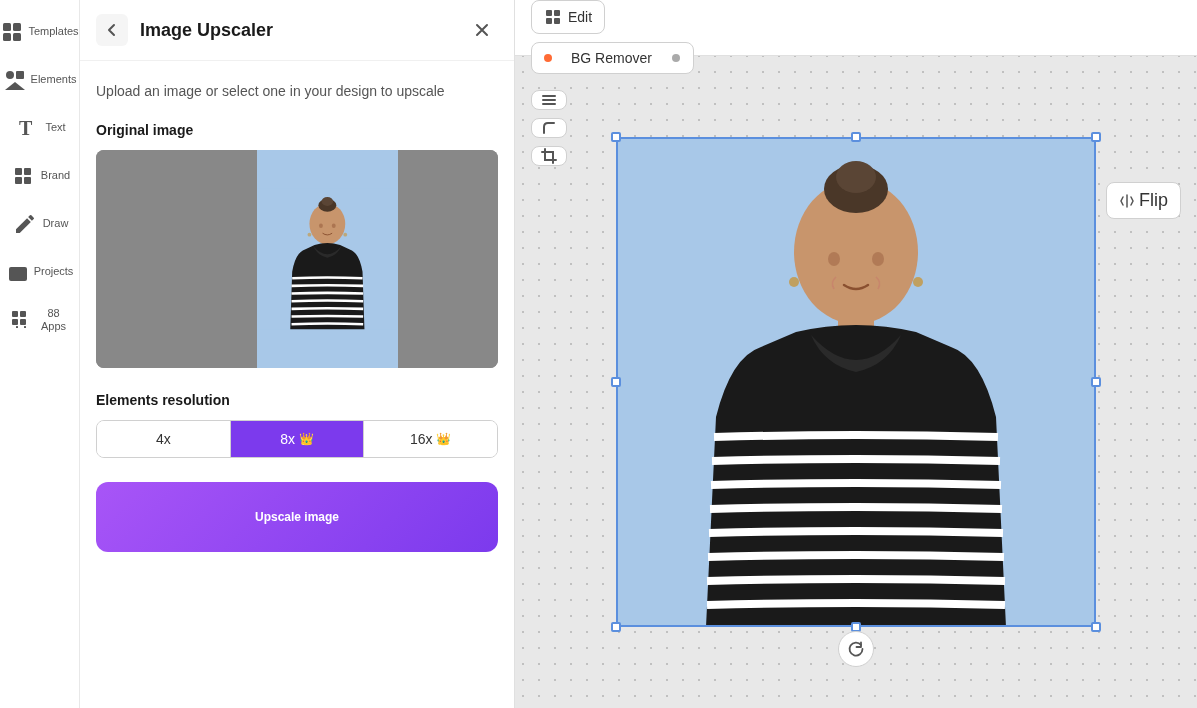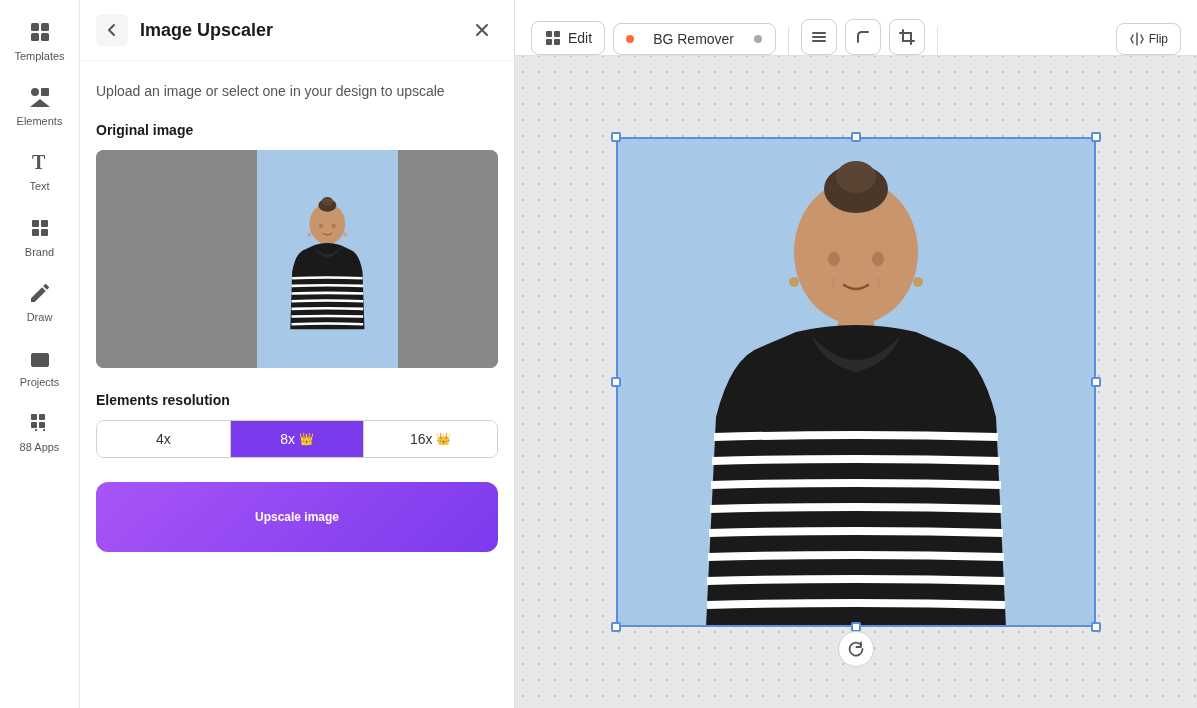--- a/index.html
+++ b/index.html
@@ -20,21 +20,20 @@
       display: flex;
       flex-direction: column;
       align-items: center;
       padding: 8px 0;
       border-right: 1px solid #e8e8e8;
       flex-shrink: 0;
       z-index: 10;
     }
     .sidebar-item {
       display: flex;
-      flex-direction: column;
       align-items: center;
       justify-content: center;
       width: 70px;
       padding: 8px 4px;
       cursor: pointer;
       border-radius: 8px;
       margin: 2px 0;
       gap: 4px;
     }
     .sidebar-item-icon {
@@ -216,25 +215,26 @@
       background-size: 16px 16px;
     }
 
     
     .top-toolbar {
       position: absolute;
       top: 0; left: 0; right: 0;
       height: 56px;
       background: #fff;
       display: flex;
-      align-items: flex-end;
+      align-items: flex-start;
       padding: 0 16px;
       gap: 8px;
       border-bottom: 1px solid #e0e0e0;
       z-index: 5;
+      flex-direction: column;
     }
     .toolbar-btn {
       display: flex;
       align-items: center;
       gap: 6px;
       padding: 7px 12px;
       border: 1.5px solid #d0d0d0;
       border-radius: 8px;
       background: #fff;
       cursor: pointer;
@@ -271,21 +271,21 @@
     }
     .toolbar-flip-btn {
       display: flex;
       align-items: center;
       gap: 4px;
       padding: 7px 12px;
       border: 1.5px solid #d0d0d0;
       border-radius: 8px;
       background: #fff;
       cursor: pointer;
-      font-size: 12px;
+      font-size: 18px;
       font-weight: 500;
       color: #333;
       margin-left: auto;
     }
 
     .bg-remover-btn {
       display: flex;
       align-items: center;
       gap: 19px;
       padding: 7px 12px;

